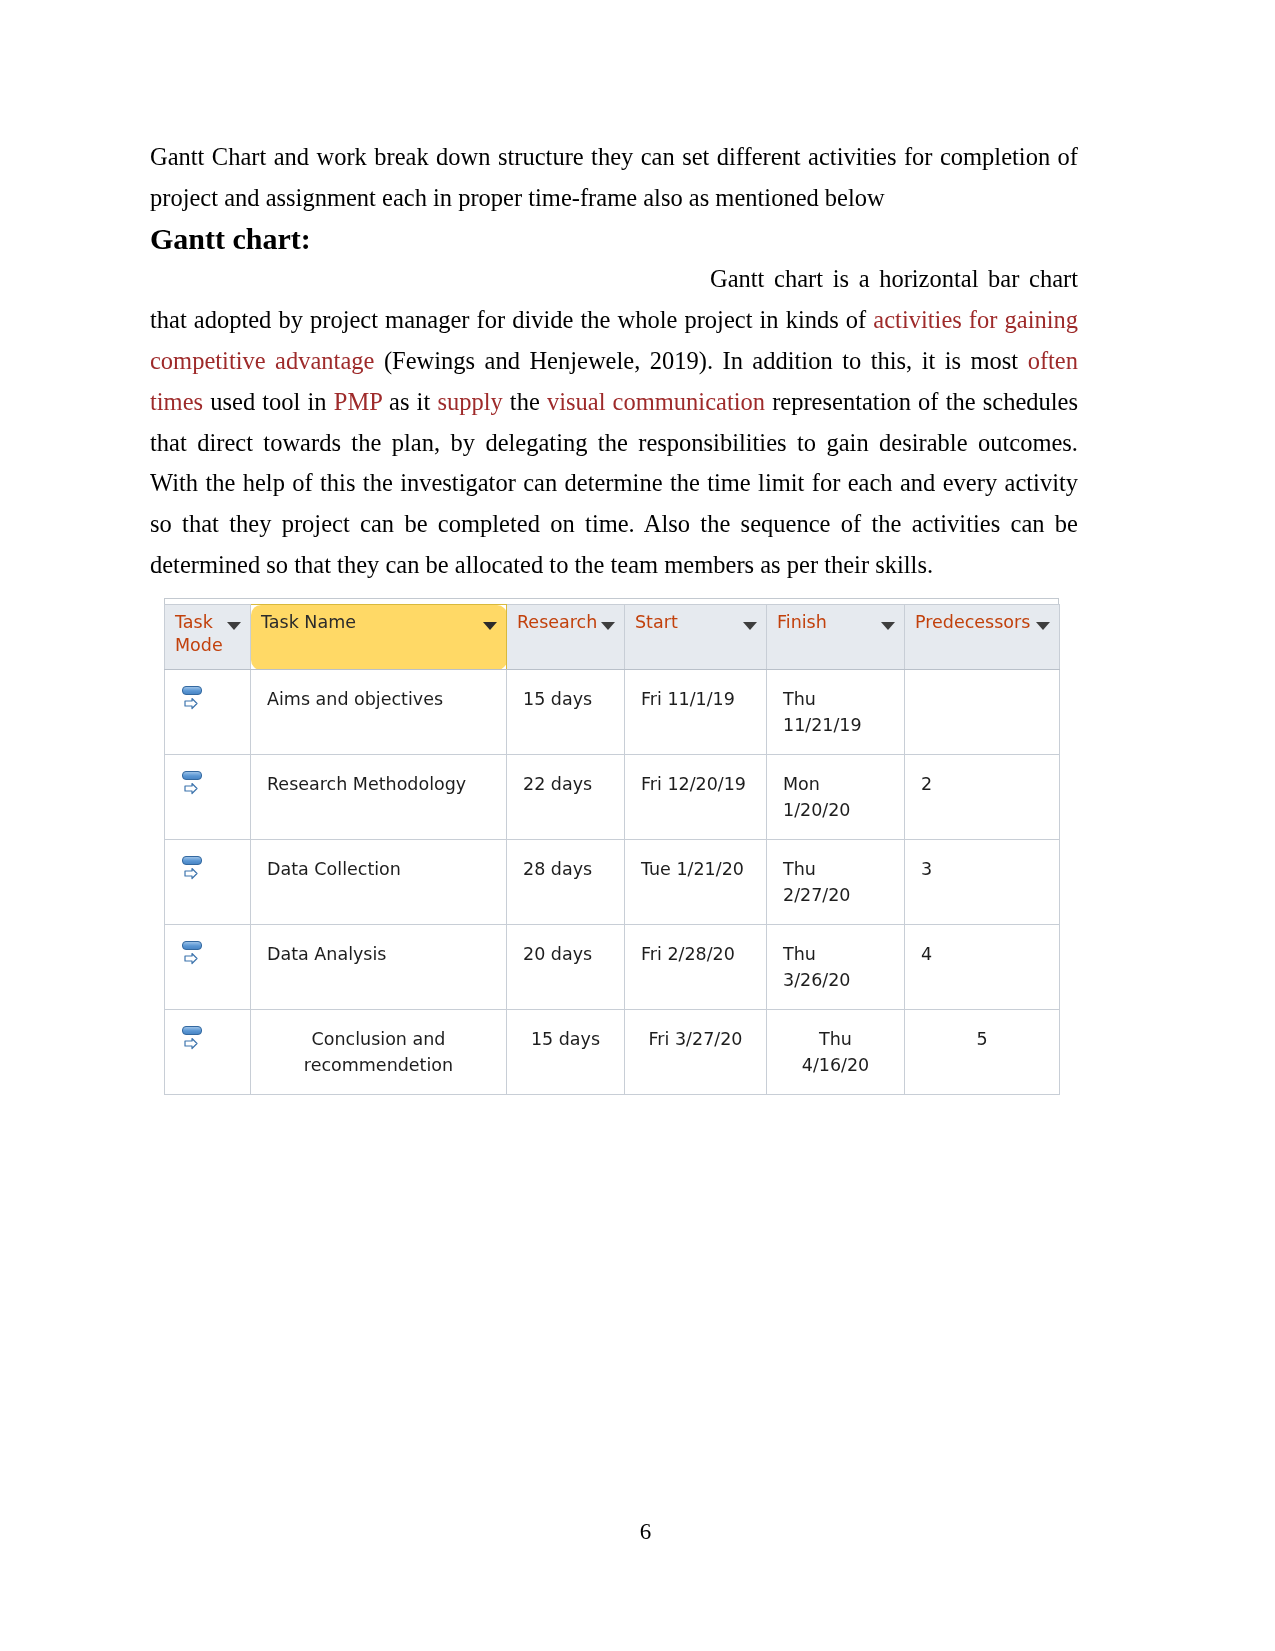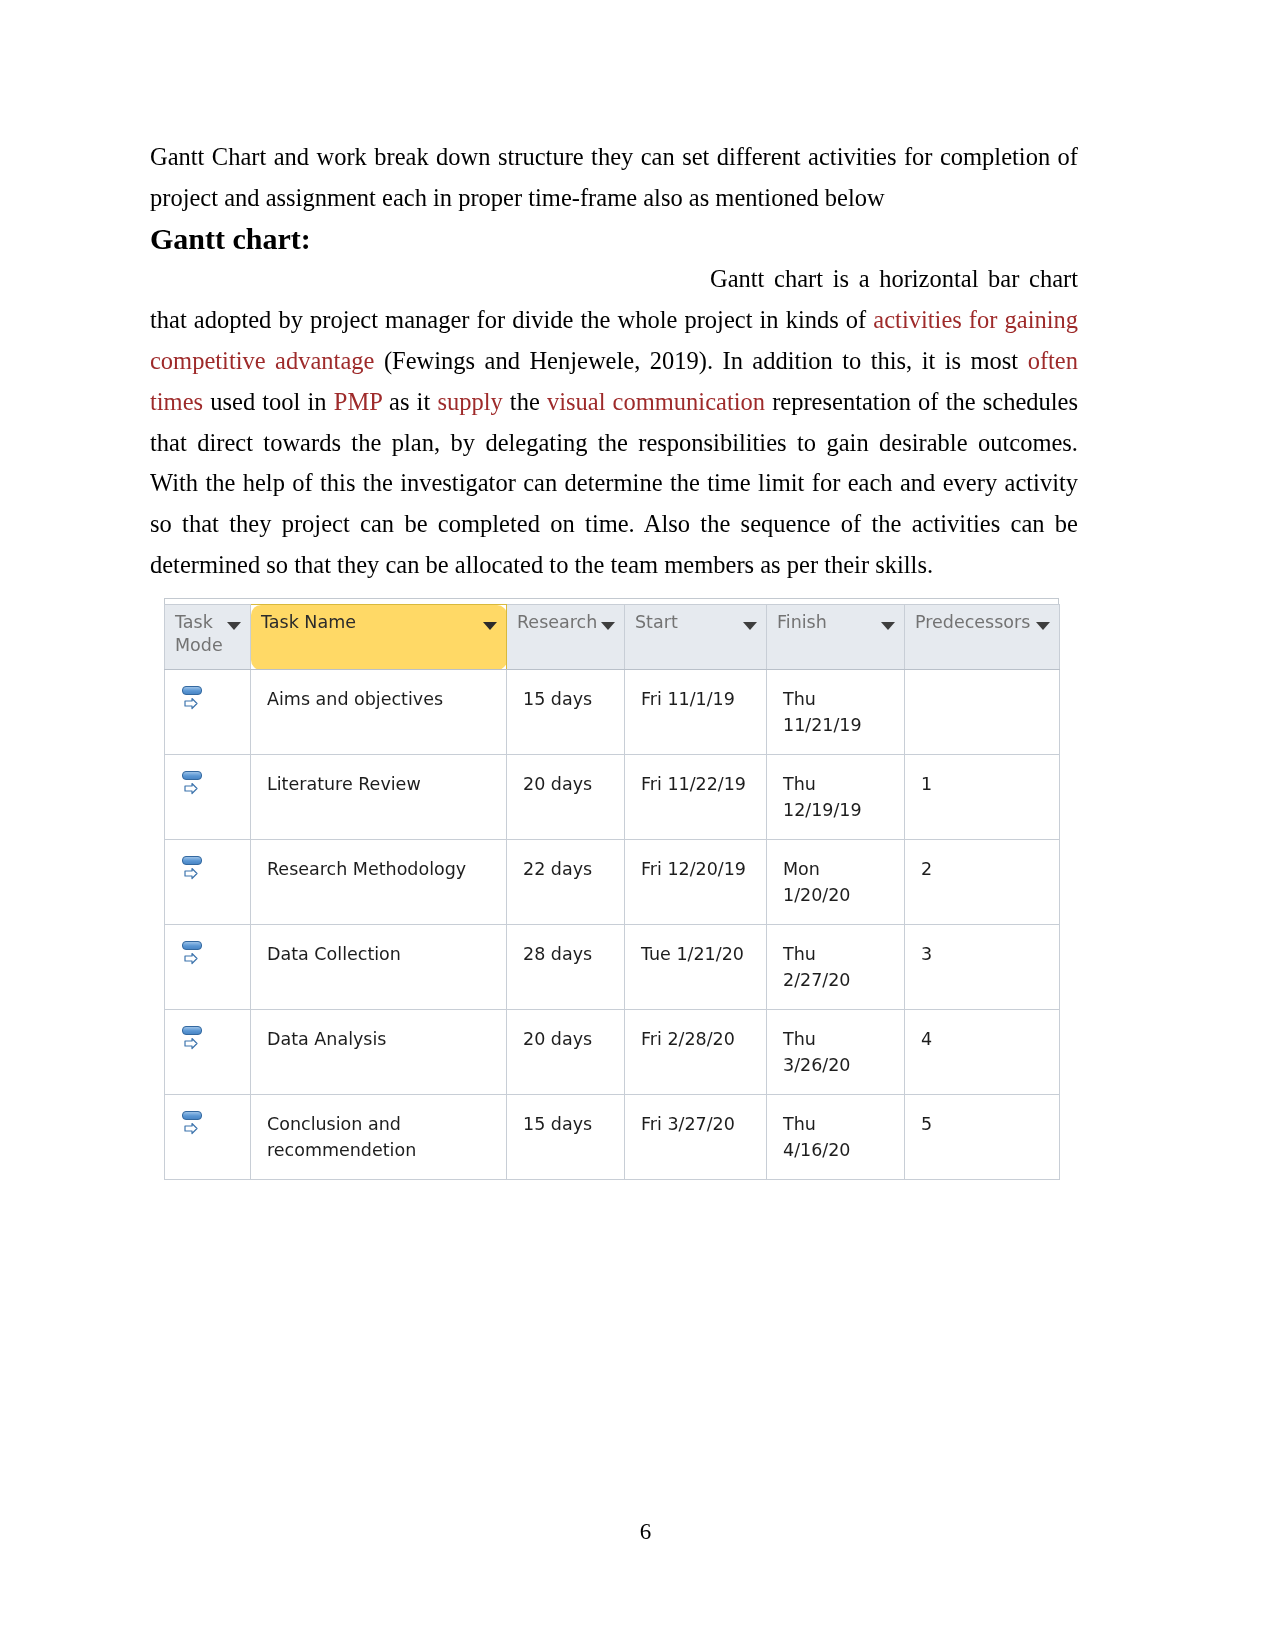--- a/index.html
+++ b/index.html
@@ -96,21 +96,21 @@
     padding: 16px;
     vertical-align: top;
     background: #ffffff;
   }
 
   
   table.project-table thead th {
     background: #e6eaef;
     font-weight: normal;
     text-align: left;
-    color: #737373;
+    color: #c2410c;
     height: 58px;
     position: relative;
     padding: 6px 8px 0 10px;
     border-bottom: 1px solid #b9c0c9;
   }
 
   table.project-table thead th.taskname-col {
     background: #ffd966;
     color: #2b2b2b;
     border-left: 1px solid #d8b93c;
@@ -155,21 +155,21 @@
   td.cell-name {
     padding: 6px 8px 6px 16px;
     line-height: 26px;
   }
   td.cell-dur, td.cell-start, td.cell-finish, td.cell-pred {
     padding: 6px 8px 6px 7px;
     line-height: 26px;
   }
 
   tr.task-row { height: 31px; }
-  tr.task-row.tall { height: 62px; }
+  tr.task-row.tall { height: 62px; text-align: center; }
 
   
   .task-mode-icon {
     position: relative;
     display: block;
     width: 26px;
     height: 27px;
   }
   .tmi-bar {
     position: absolute;
@@ -270,37 +270,20 @@
               </span>
             </span>
           </td>
           <td class="cell-name">Aims and objectives</td>
           <td class="cell-dur">15 days</td>
           <td class="cell-start">Fri 11/1/19</td>
           <td class="cell-finish">Thu 11/21/19</td>
           <td class="cell-pred"></td>
         </tr>
 
-        <tr class="task-row">
-          <td class="cell-mode">
-            <span class="task-mode-icon">
-              <span class="tmi-bar"></span>
-              <span class="tmi-arrow">
-                <svg width="14" height="13" viewBox="0 0 14 13">
-                    <path d="M1 4 H8 V1.5 L13 6.5 L8 11.5 V9 H1 Z" fill="#ffffff" stroke="#3d74ad" stroke-width="1.2" stroke-linejoin="round"></path>
-                  </svg>
-              </span>
-            </span>
-          </td>
-          <td class="cell-name">Literature Review</td>
-          <td class="cell-dur">20 days</td>
-          <td class="cell-start">Fri 11/22/19</td>
-          <td class="cell-finish">Thu 12/19/19</td>
-          <td class="cell-pred">1</td>
-        </tr>
 
         <tr class="task-row">
           <td class="cell-mode">
             <span class="task-mode-icon">
               <span class="tmi-bar"></span>
               <span class="tmi-arrow">
                 <svg width="14" height="13" viewBox="0 0 14 13">
                     <path d="M1 4 H8 V1.5 L13 6.5 L8 11.5 V9 H1 Z" fill="#ffffff" stroke="#3d74ad" stroke-width="1.2" stroke-linejoin="round"></path>
                   </svg>
               </span>

